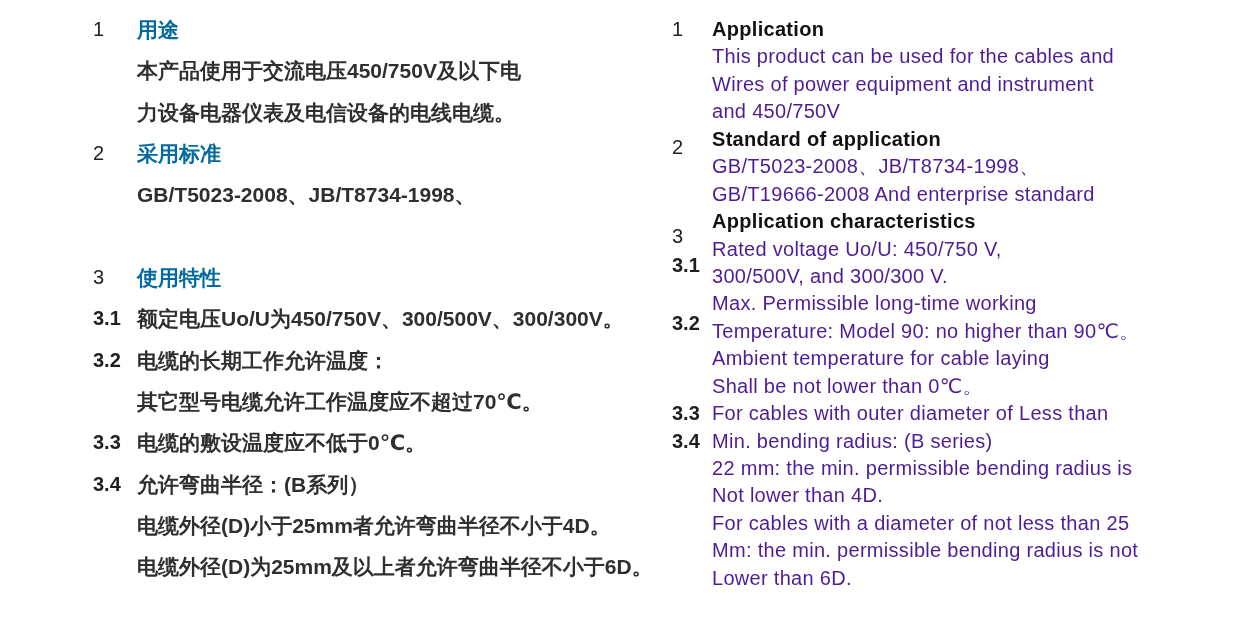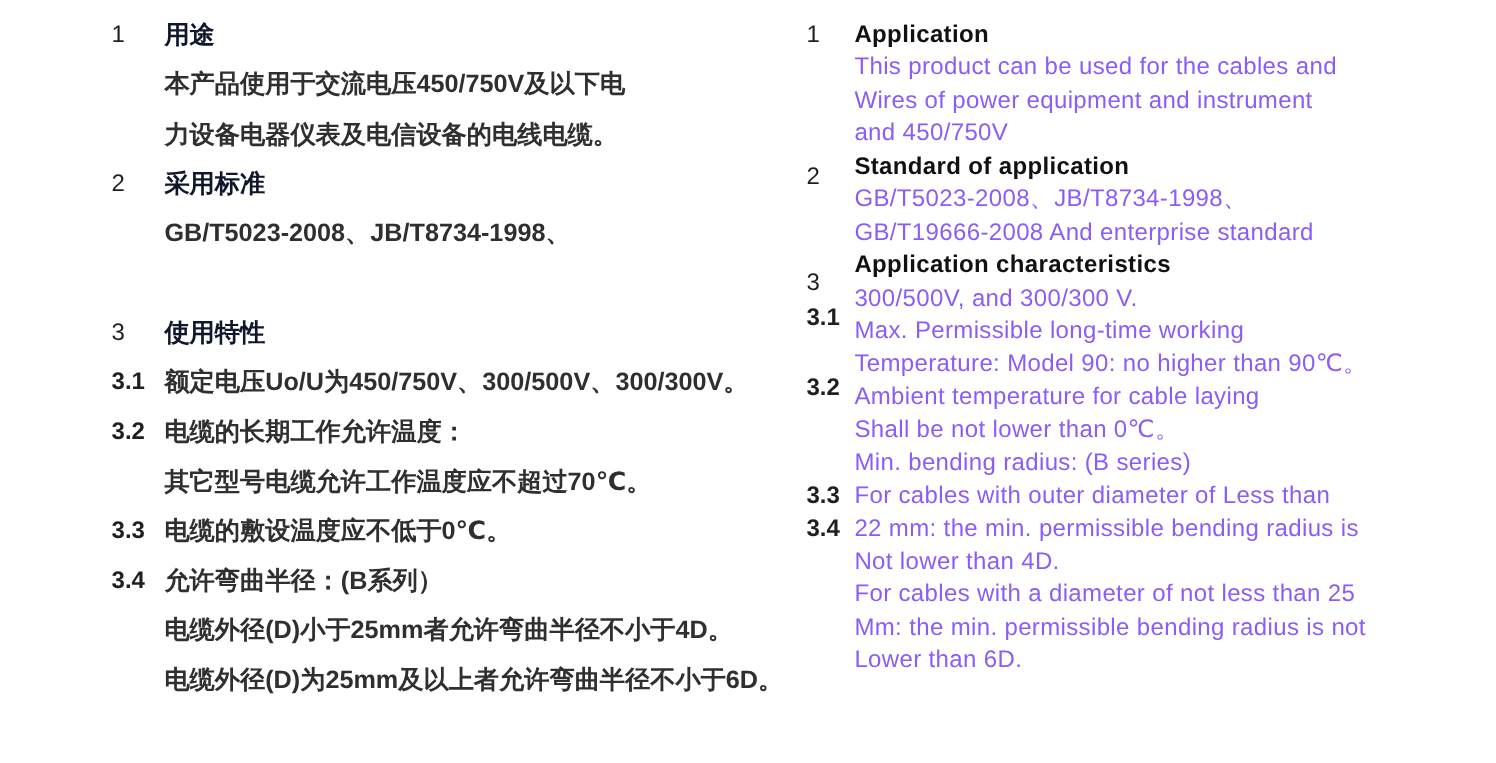--- a/index.html
+++ b/index.html
@@ -37,38 +37,38 @@
     color: #1f1f1f;
   }
   .col-zh .row.num-reg .num { font-weight: 400; }
   .col-zh .txt {
     font-size: 21px;
     color: #2f2f2f;
     font-weight: bold;
   }
   .col-zh .heading {
     font-weight: 700;
-    color: #0f172a;
+    color: #0369a1;
   }
 
   
   .col-en {
     position: absolute;
     left: 672px;
     top: 16px;
     width: 560px;
   }
   .col-en .rows { margin-left: 40px; }
   .col-en .row {
     height: 27.45px;
     line-height: 27.45px;
     white-space: nowrap;
     font-size: 20px;
     letter-spacing: 0.3px;
-    color: #8b5cf6;
+    color: #4c1d95;
   }
   .col-en .row.heading {
     font-weight: 700;
     color: #111111;
   }
   .col-en .ennum {
     position: absolute;
     left: 0;
     width: 40px;
     font-size: 20px;
@@ -152,27 +152,28 @@
 
     <div class="rows">
       <div class="row heading">Application</div>
       <div class="row">This product can be used for the cables and</div>
       <div class="row">Wires of power equipment and instrument</div>
       <div class="row">and 450/750V</div>
       <div class="row heading">Standard of application</div>
       <div class="row">GB/T5023-2008、JB/T8734-1998、</div>
       <div class="row">GB/T19666-2008 And enterprise standard</div>
       <div class="row heading">Application characteristics</div>
+      <div class="row">Rated voltage Uo/U: 450/750 V,</div>
       <div class="row">300/500V, and 300/300 V.</div>
       <div class="row">Max. Permissible long-time working</div>
       <div class="row">Temperature: Model 90: no higher than 90℃。</div>
       <div class="row">Ambient temperature for cable laying</div>
       <div class="row">Shall be not lower than 0℃。</div>
+      <div class="row">For cables with outer diameter of Less than</div>
       <div class="row">Min. bending radius: (B series)</div>
-      <div class="row">For cables with outer diameter of Less than</div>
       <div class="row">22 mm: the min. permissible bending radius is</div>
       <div class="row">Not lower than 4D.</div>
       <div class="row">For cables with a diameter of not less than 25</div>
       <div class="row">Mm: the min. permissible bending radius is not</div>
       <div class="row">Lower than 6D.</div>
     </div>
   </div>
 
 </div>
 

